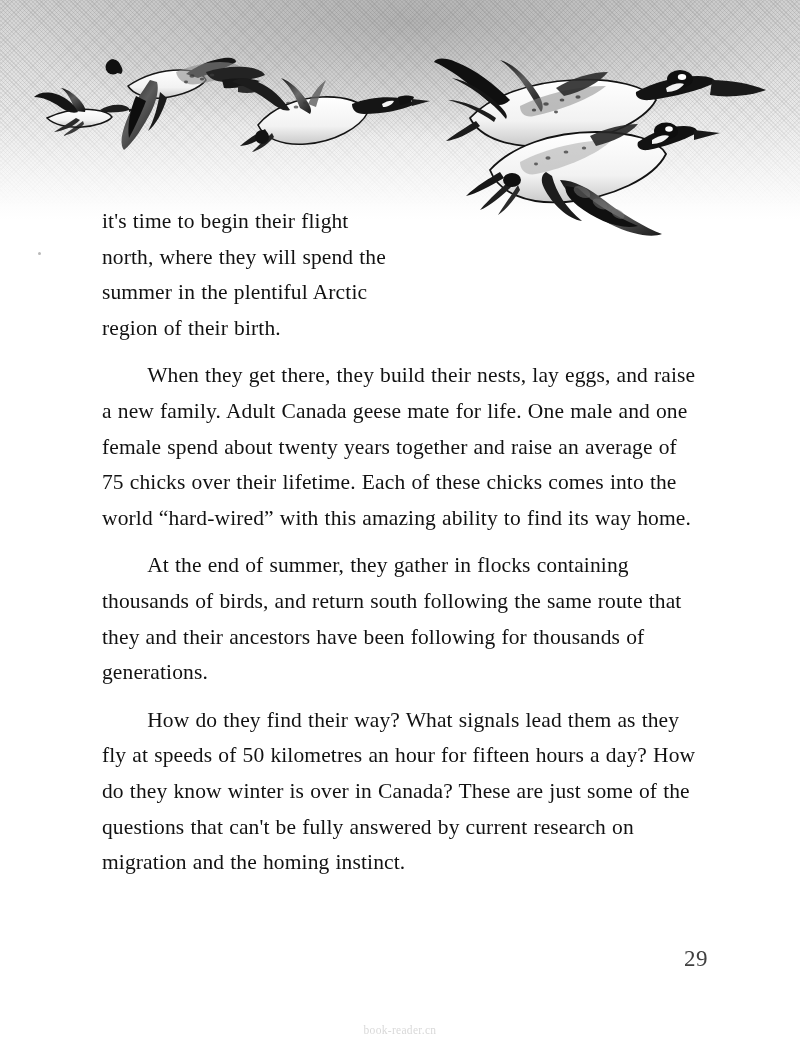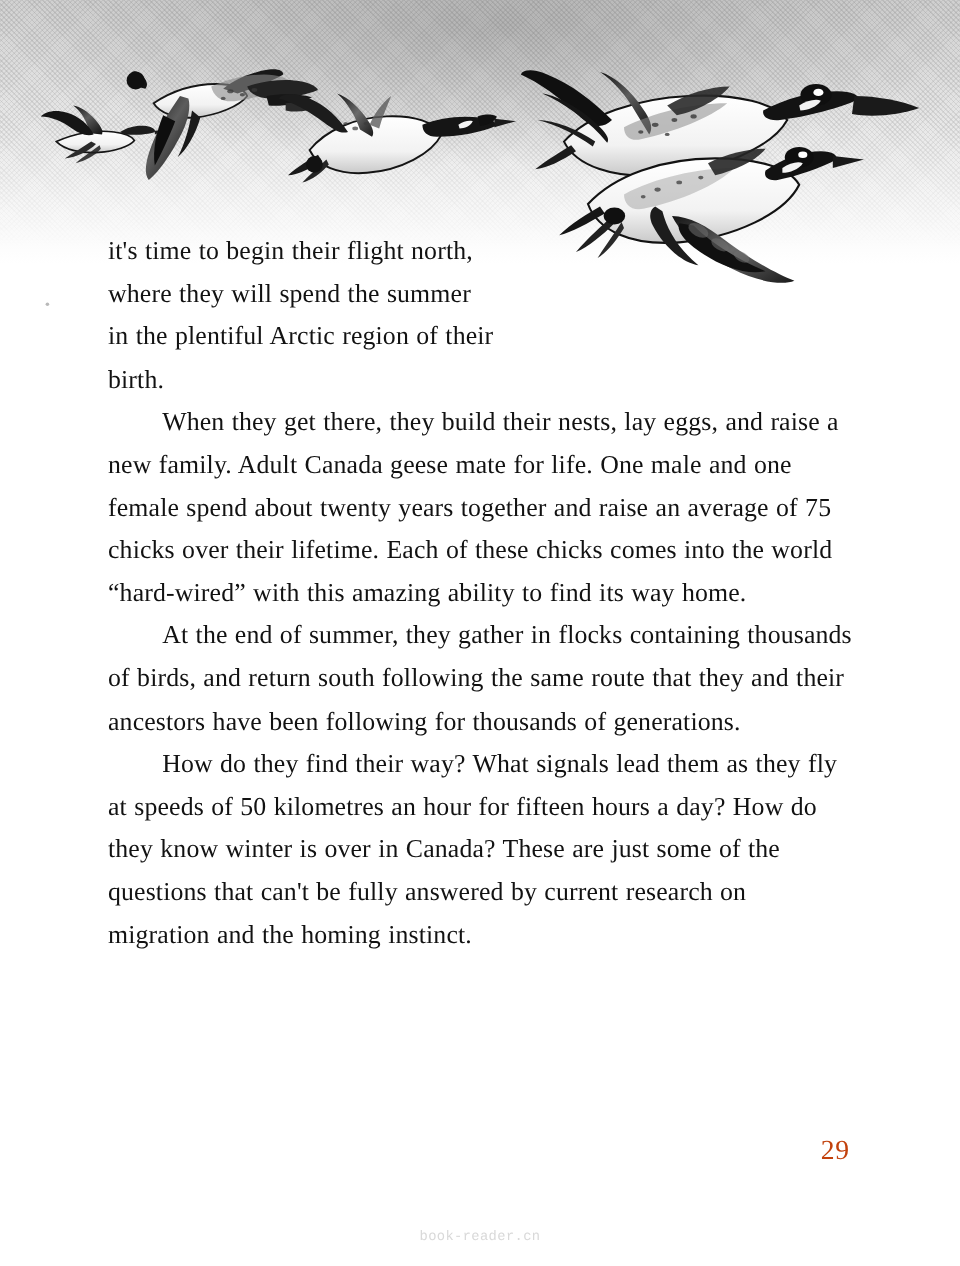--- a/index.html
+++ b/index.html
@@ -61,21 +61,21 @@
   }
 
   
   #text-column {
     position: absolute;
     left: 90px;
     top: 192px;
     width: 620px;
   }
   p.para {
-    margin: 0;
+    margin: 12px;
     font-size: 21.5px;
     line-height: 35.6px;
     color: #121212;
     text-indent: 2.1em;
     letter-spacing: 0.12px;
     word-spacing: 0.6px;
   }
   p.para.first {
     text-indent: 0;
   }
@@ -93,30 +93,30 @@
     clear: right;
     shape-outside: inset(0);
   }
 
   
   #page-number {
     position: absolute;
     right: 92px;
     top: 946px;
     font-size: 23px;
-    color: #c2410c;
+    color: #404040;
     letter-spacing: 0.5px;
   }
   #watermark {
     position: absolute;
     left: 0;
     right: 0;
     top: 1024px;
     text-align: center;
-    font-family: Liberation Mono, monospace;
+    font-family: Liberation Serif, serif;
     font-size: 11.5px;
     color: #d9d9d9;
     letter-spacing: 0.3px;
   }
 </style>
 </head>
 <body>
 
 <div id="page">
 

